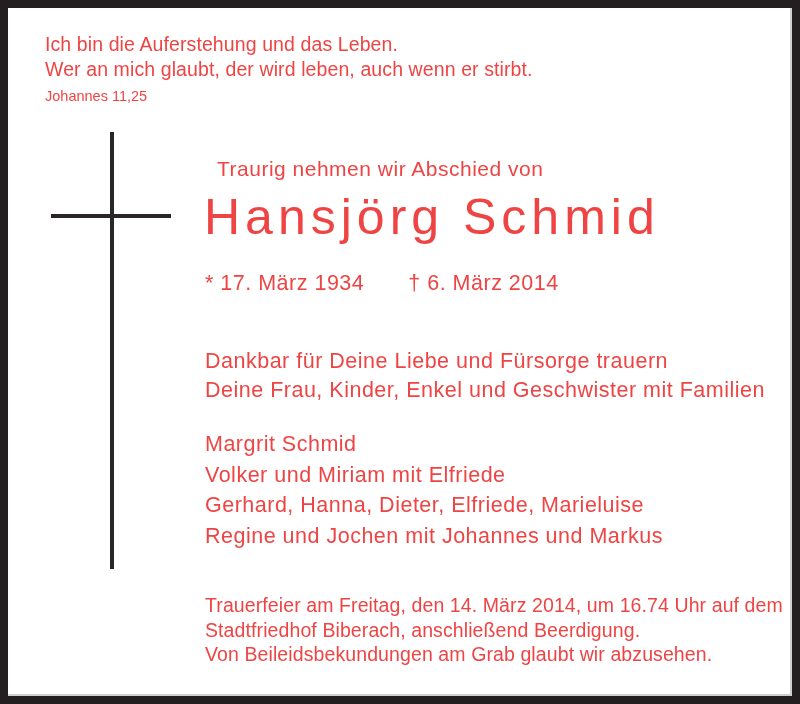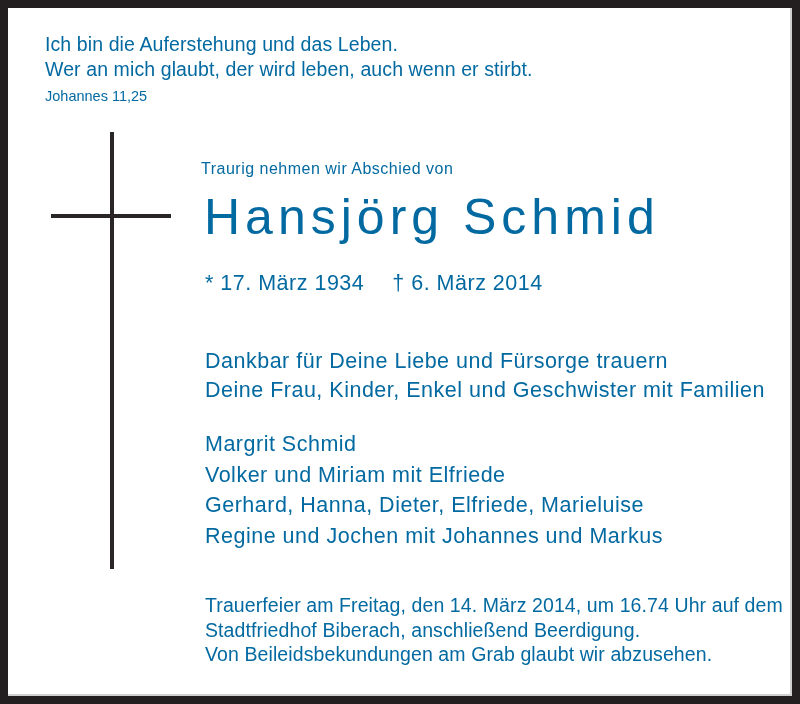--- a/index.html
+++ b/index.html
@@ -9,21 +9,21 @@
   }
   .notice {
     position: relative;
     width: 800px;
     height: 704px;
     box-sizing: border-box;
     border: 8px solid #231f20;
     background: #ffffff;
     overflow: hidden;
     font-family: "Liberation Sans", sans-serif;
-    color: #0369a1;
+    color: #ef4444;
     box-shadow: inset -2px -2px 0 rgba(120,120,120,0.35);
   }
   .abs { position: absolute; white-space: nowrap; }
 
   
   .scripture {
     left: 37px;
     top: 24px;
     font-size: 19.5px;
     line-height: 25px;
@@ -37,38 +37,38 @@
   }
 
   
   .cross-part { position: absolute; background: #2a2527; }
   .cross-vertical   { left: 102px; top: 124px; width: 4px;  height: 437px; }
   .cross-horizontal { left: 43px;  top: 206px; width: 120px; height: 4px; }
 
   
   .geo { letter-spacing: 0.5px; }
   .intro {
-    left: 193px;
+    left: 209px;
     top: 148px;
-    font-size: 16px;
+    font-size: 21px;
     line-height: 26px;
   }
   .deceased-name {
     left: 196px;
     top: 184px;
     font-size: 50px;
     line-height: 50px;
     letter-spacing: 5px;
   }
   .dates {
     left: 197px;
     top: 263px;
     font-size: 21.5px;
     display: flex;
-    gap: 28px;
+    gap: 44px;
   }
   .tribute {
     left: 197px;
     top: 339px;
     font-size: 21.5px;
     line-height: 29px;
   }
   .mourners {
     left: 197px;
     top: 421px;

